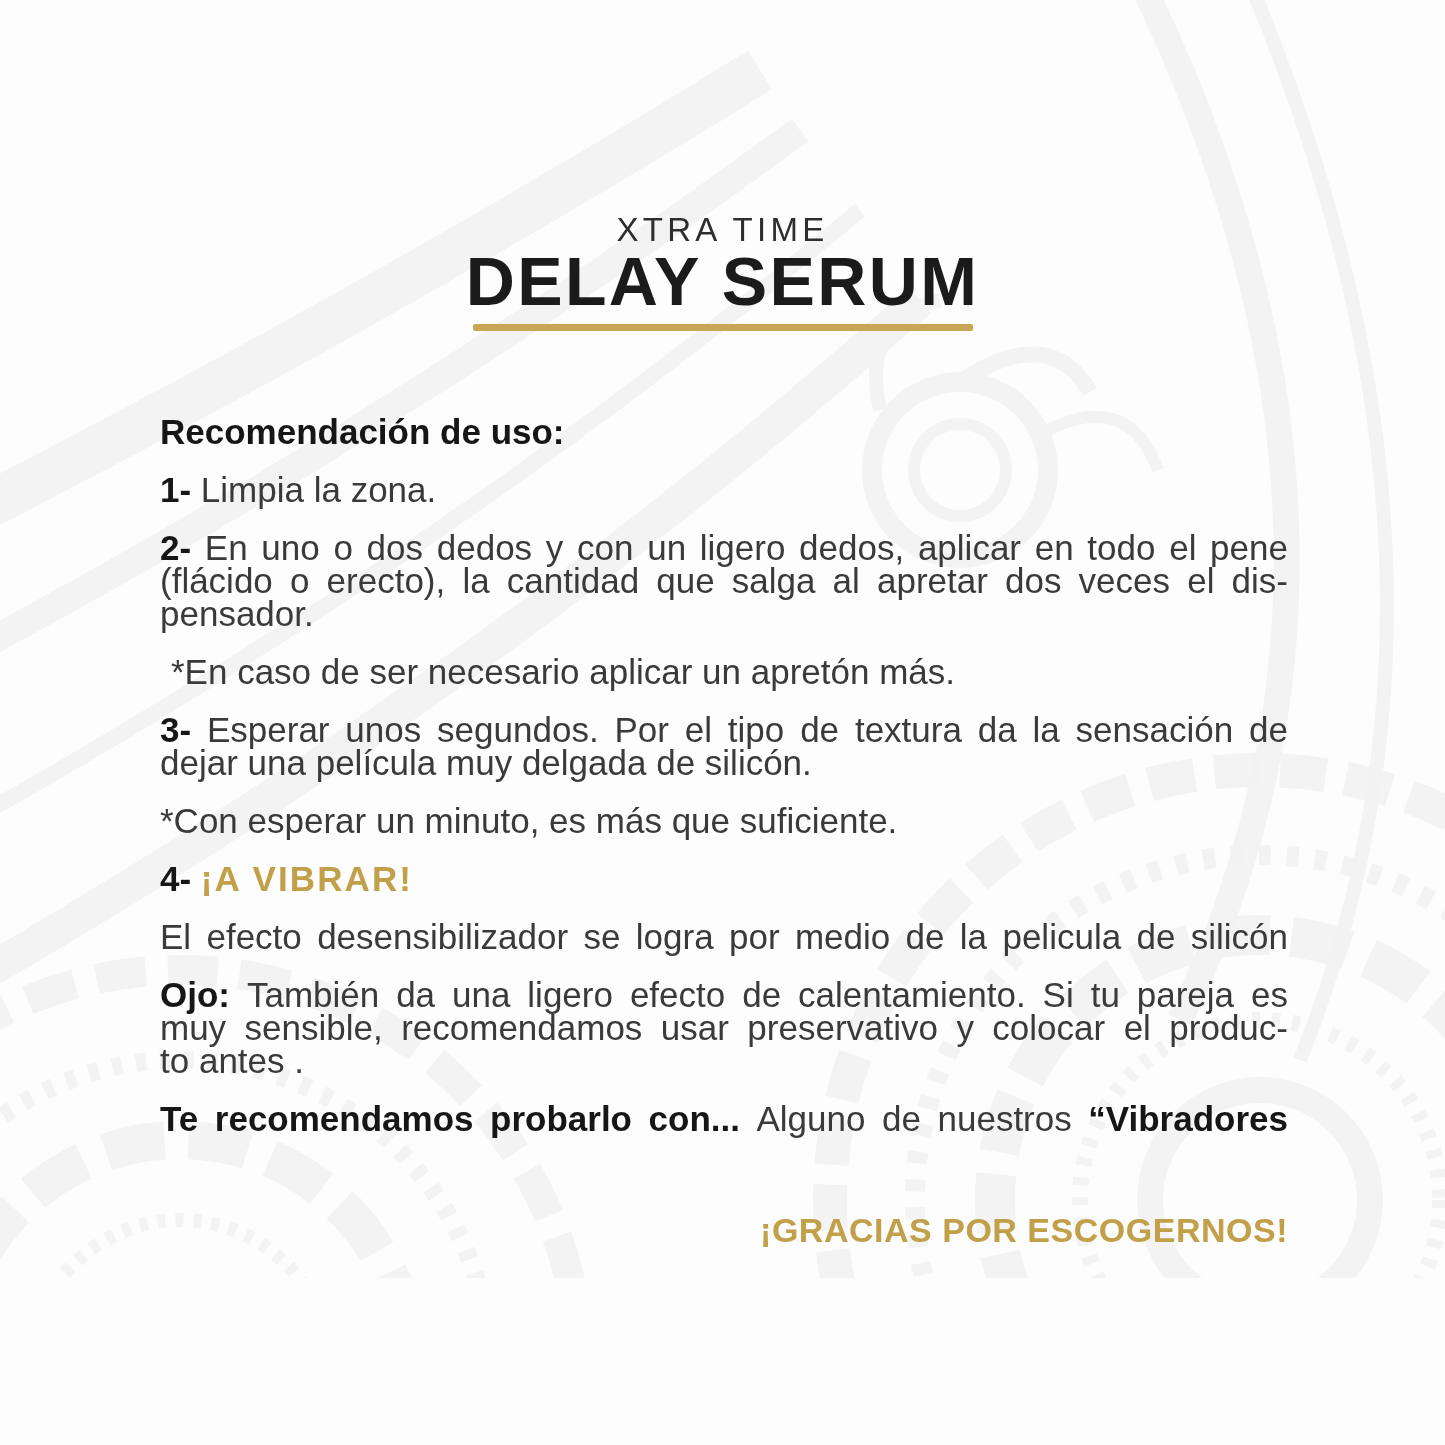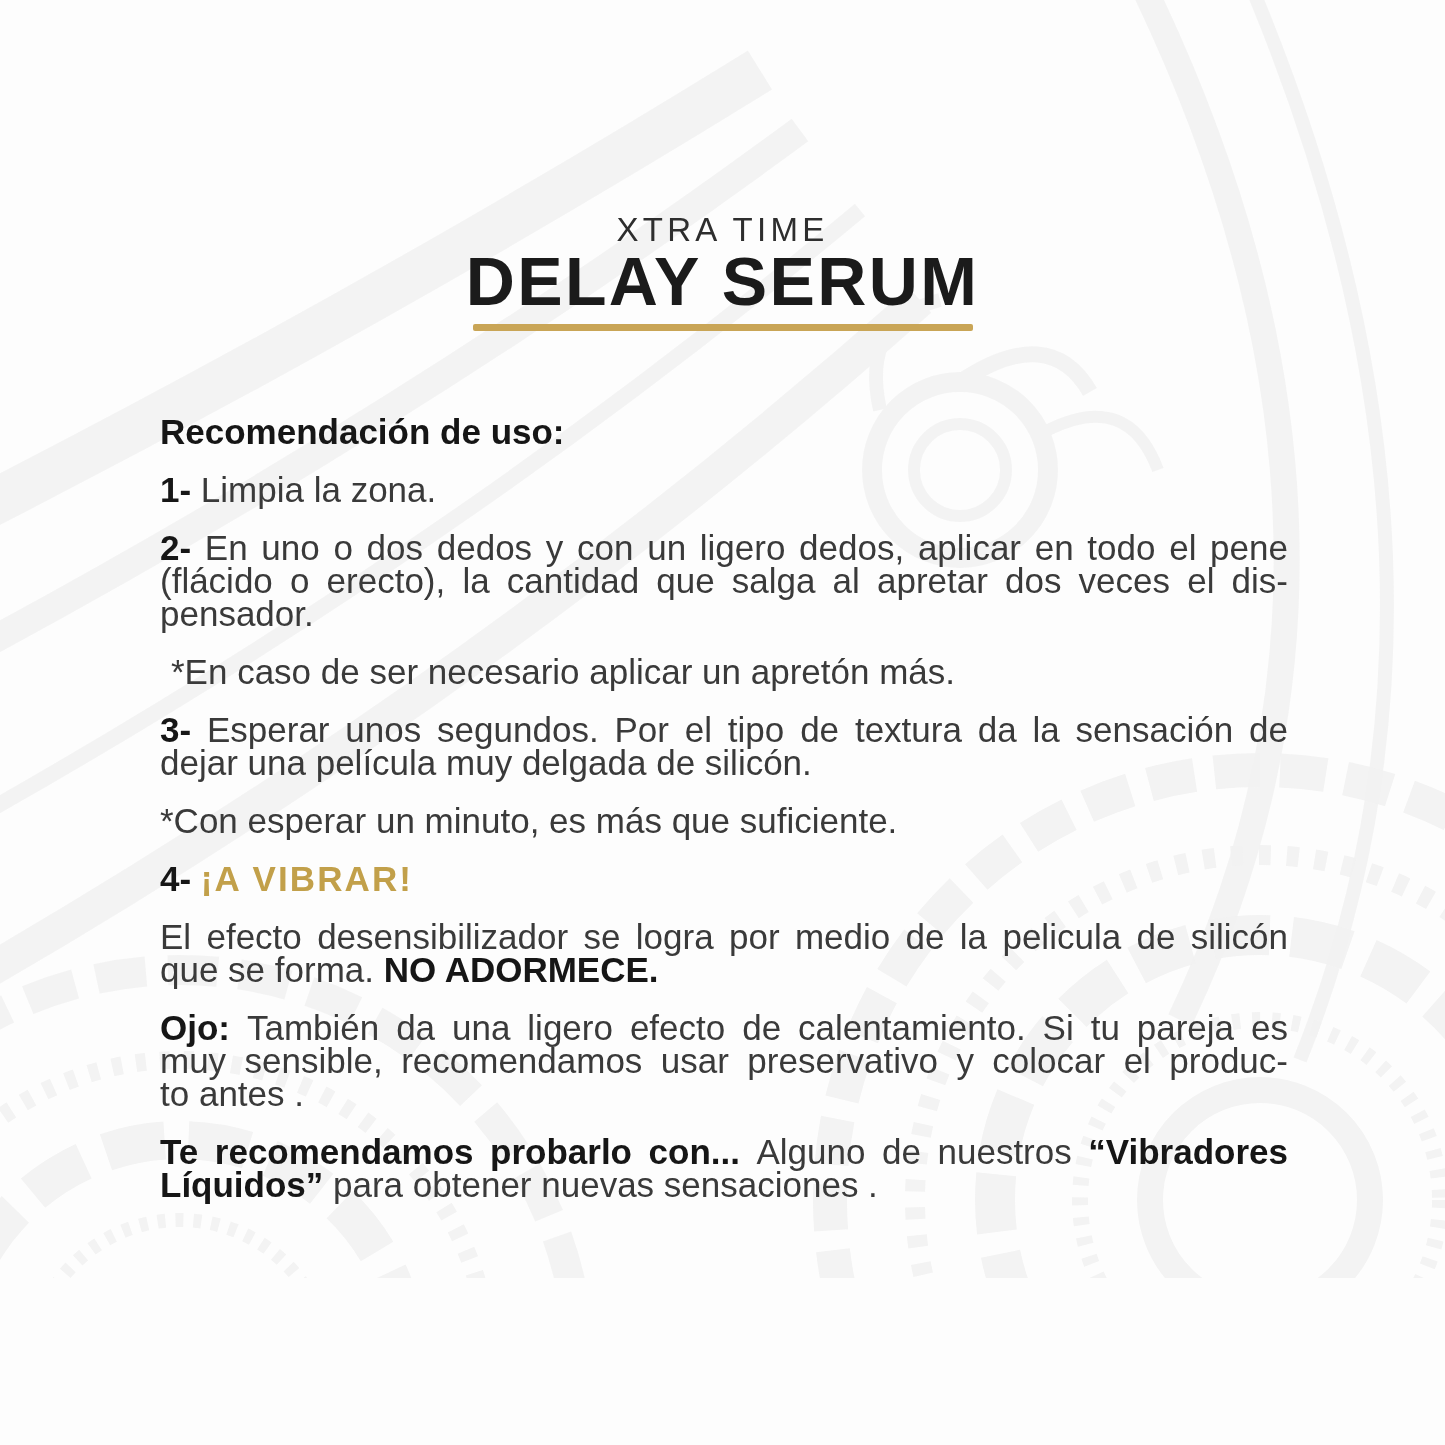--- a/index.html
+++ b/index.html
@@ -148,29 +148,27 @@
           <div class="line"><span class="seg-n">dejar una película muy delgada de silicón.</span></div>
         </div>
         <div class="para">
           <div class="line"><span class="seg-n">*Con esperar un minuto, es más que suficiente.</span></div>
         </div>
         <div class="para">
           <div class="line"><span class="seg-b">4- </span><span class="seg-g">¡A VIBRAR!</span></div>
         </div>
         <div class="para">
           <div class="line just"><span class="seg-n">El efecto desensibilizador se logra por medio de la pelicula de silicón</span></div>
-          <div class="line"><span class="seg-n">que se forma. </span><span class="seg-b">NO ADORMECE.</span></div>
         </div>
         <div class="para">
           <div class="line just"><span class="seg-b">Ojo: </span><span class="seg-n">También da una ligero efecto de calentamiento. Si tu pareja es</span></div>
           <div class="line just"><span class="seg-n">muy sensible, recomendamos usar preservativo y colocar el produc-</span></div>
           <div class="line"><span class="seg-n">to antes .</span></div>
         </div>
         <div class="para">
           <div class="line just"><span class="seg-b">Te recomendamos probarlo con... </span><span class="seg-n">Alguno de nuestros </span><span class="seg-b">“Vibradores</span></div>
-          <div class="line"><span class="seg-b">Líquidos”</span><span class="seg-n"> para obtener nuevas sensaciones .</span></div>
         </div>
       </div>
 
     <div class="thanks">¡GRACIAS POR ESCOGERNOS!</div>
 
   </div>
 </div>
 
 </body></html>

